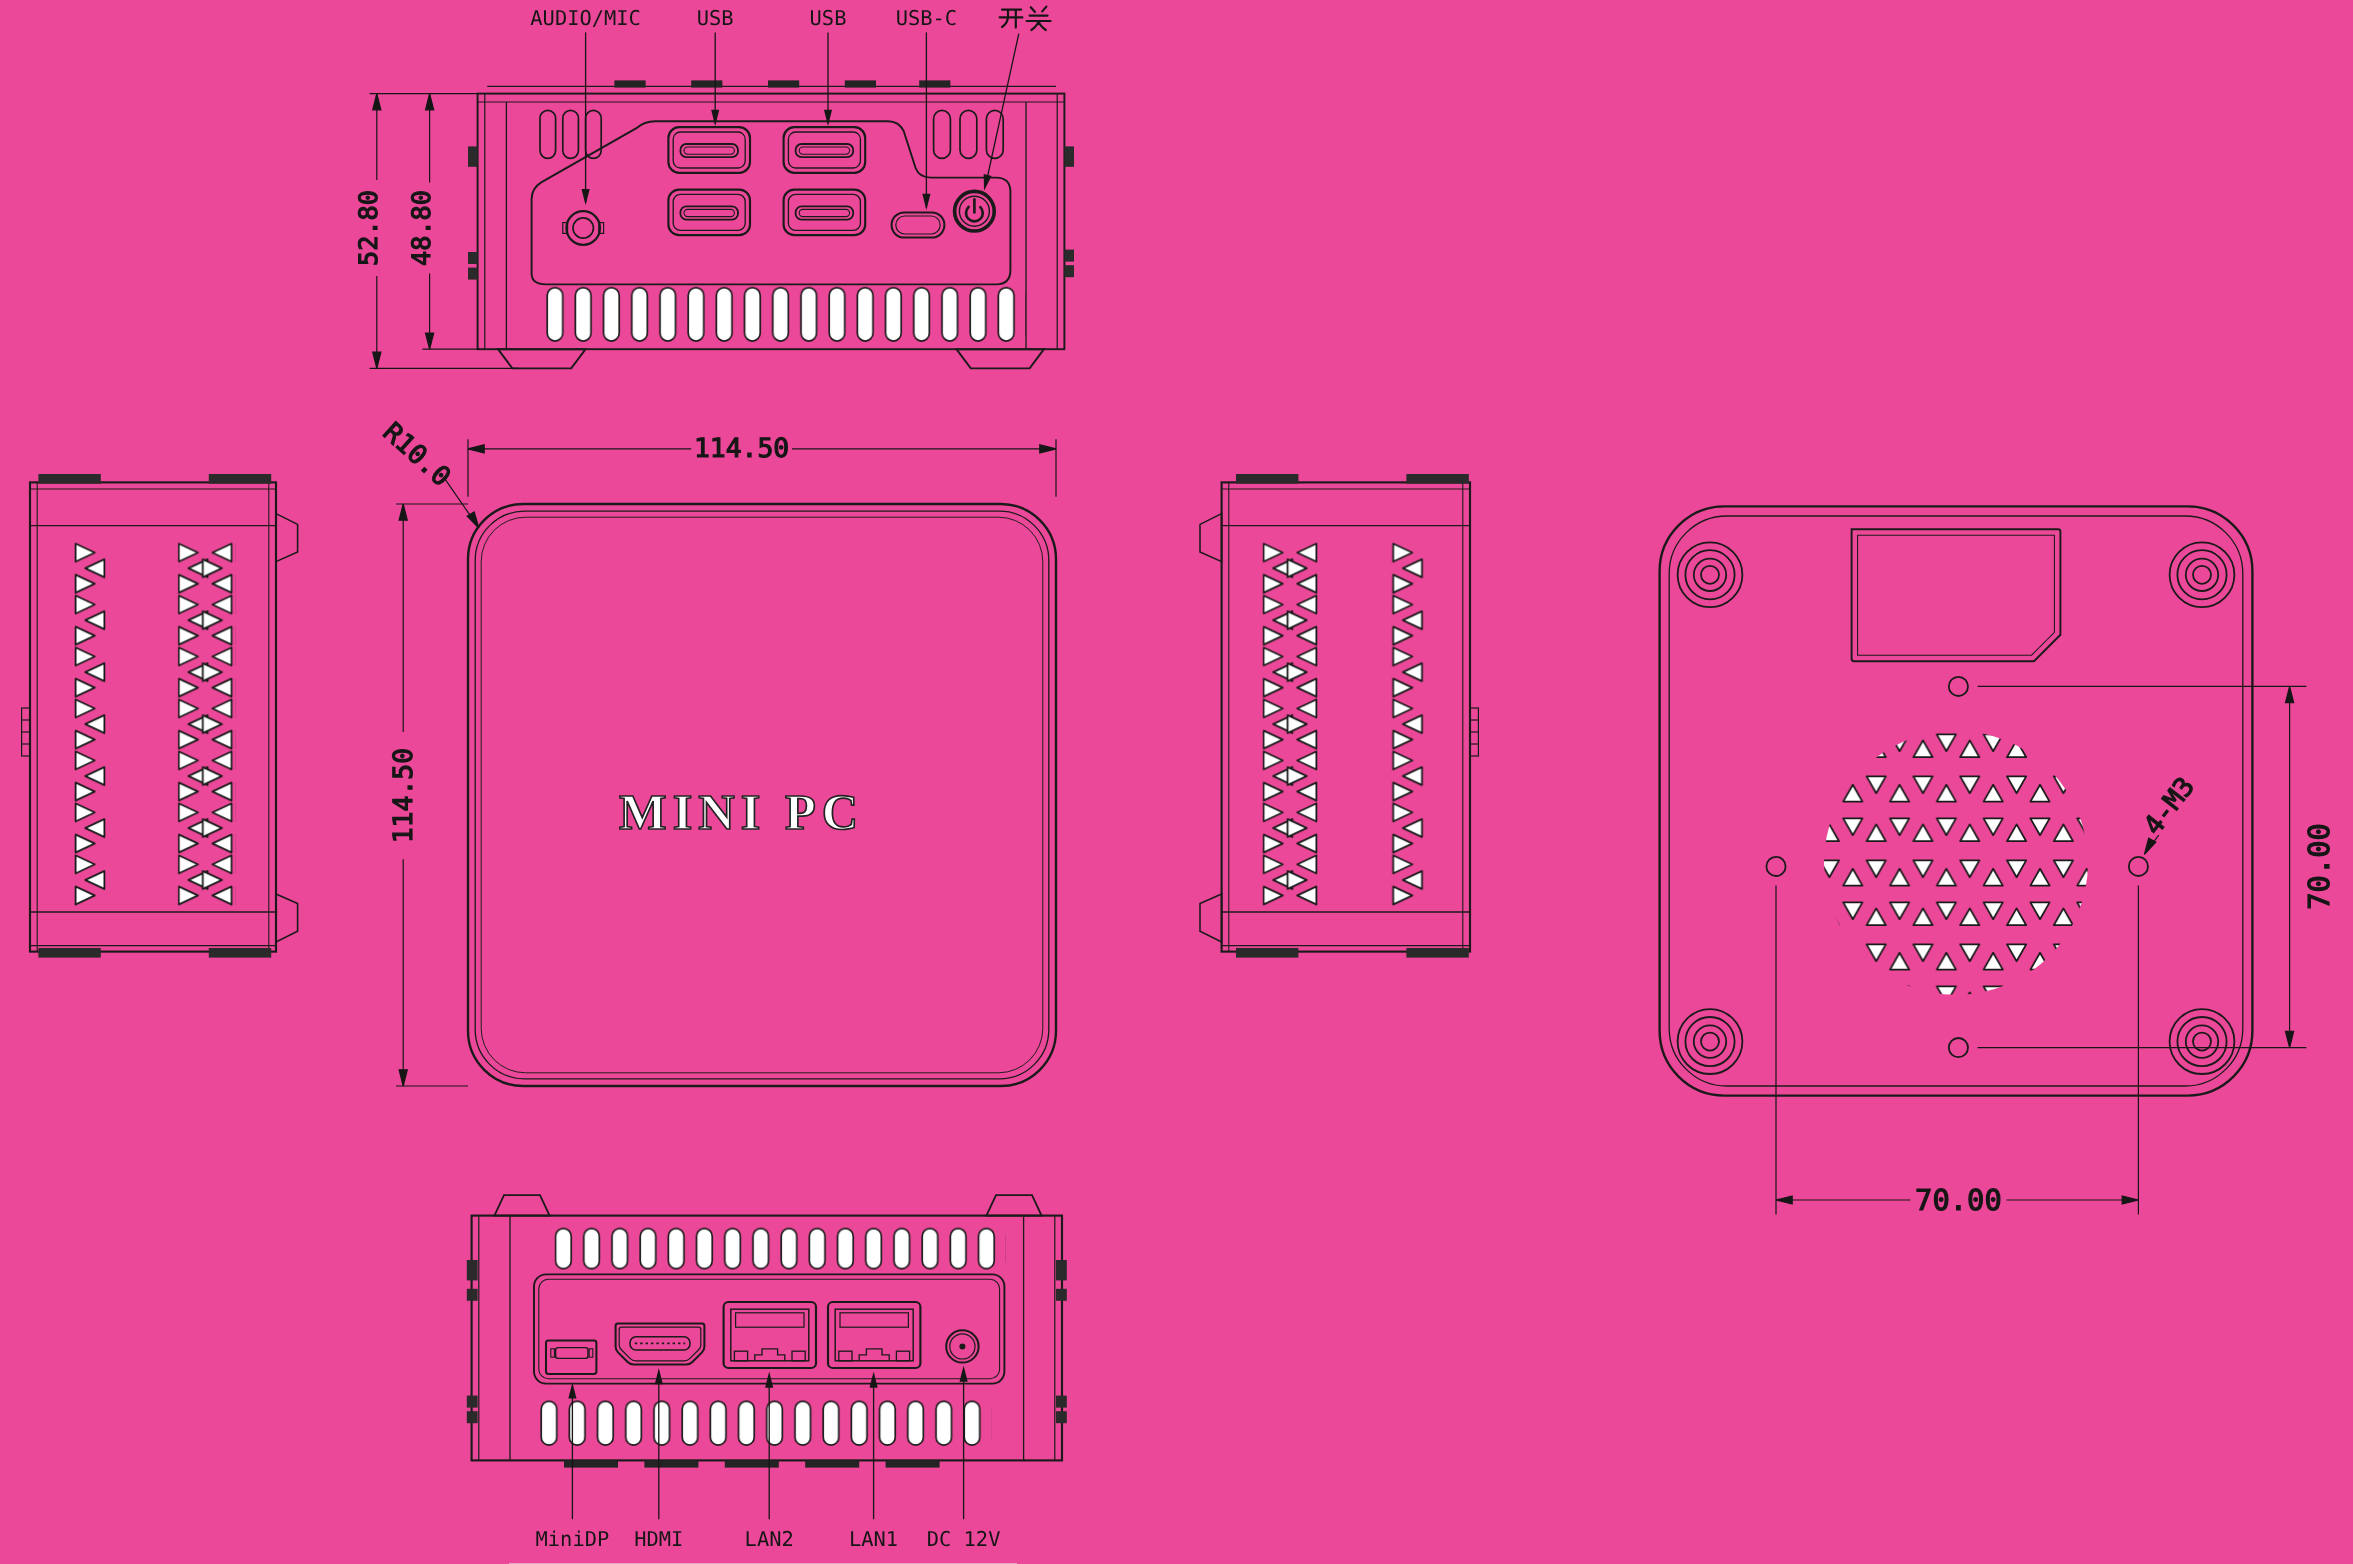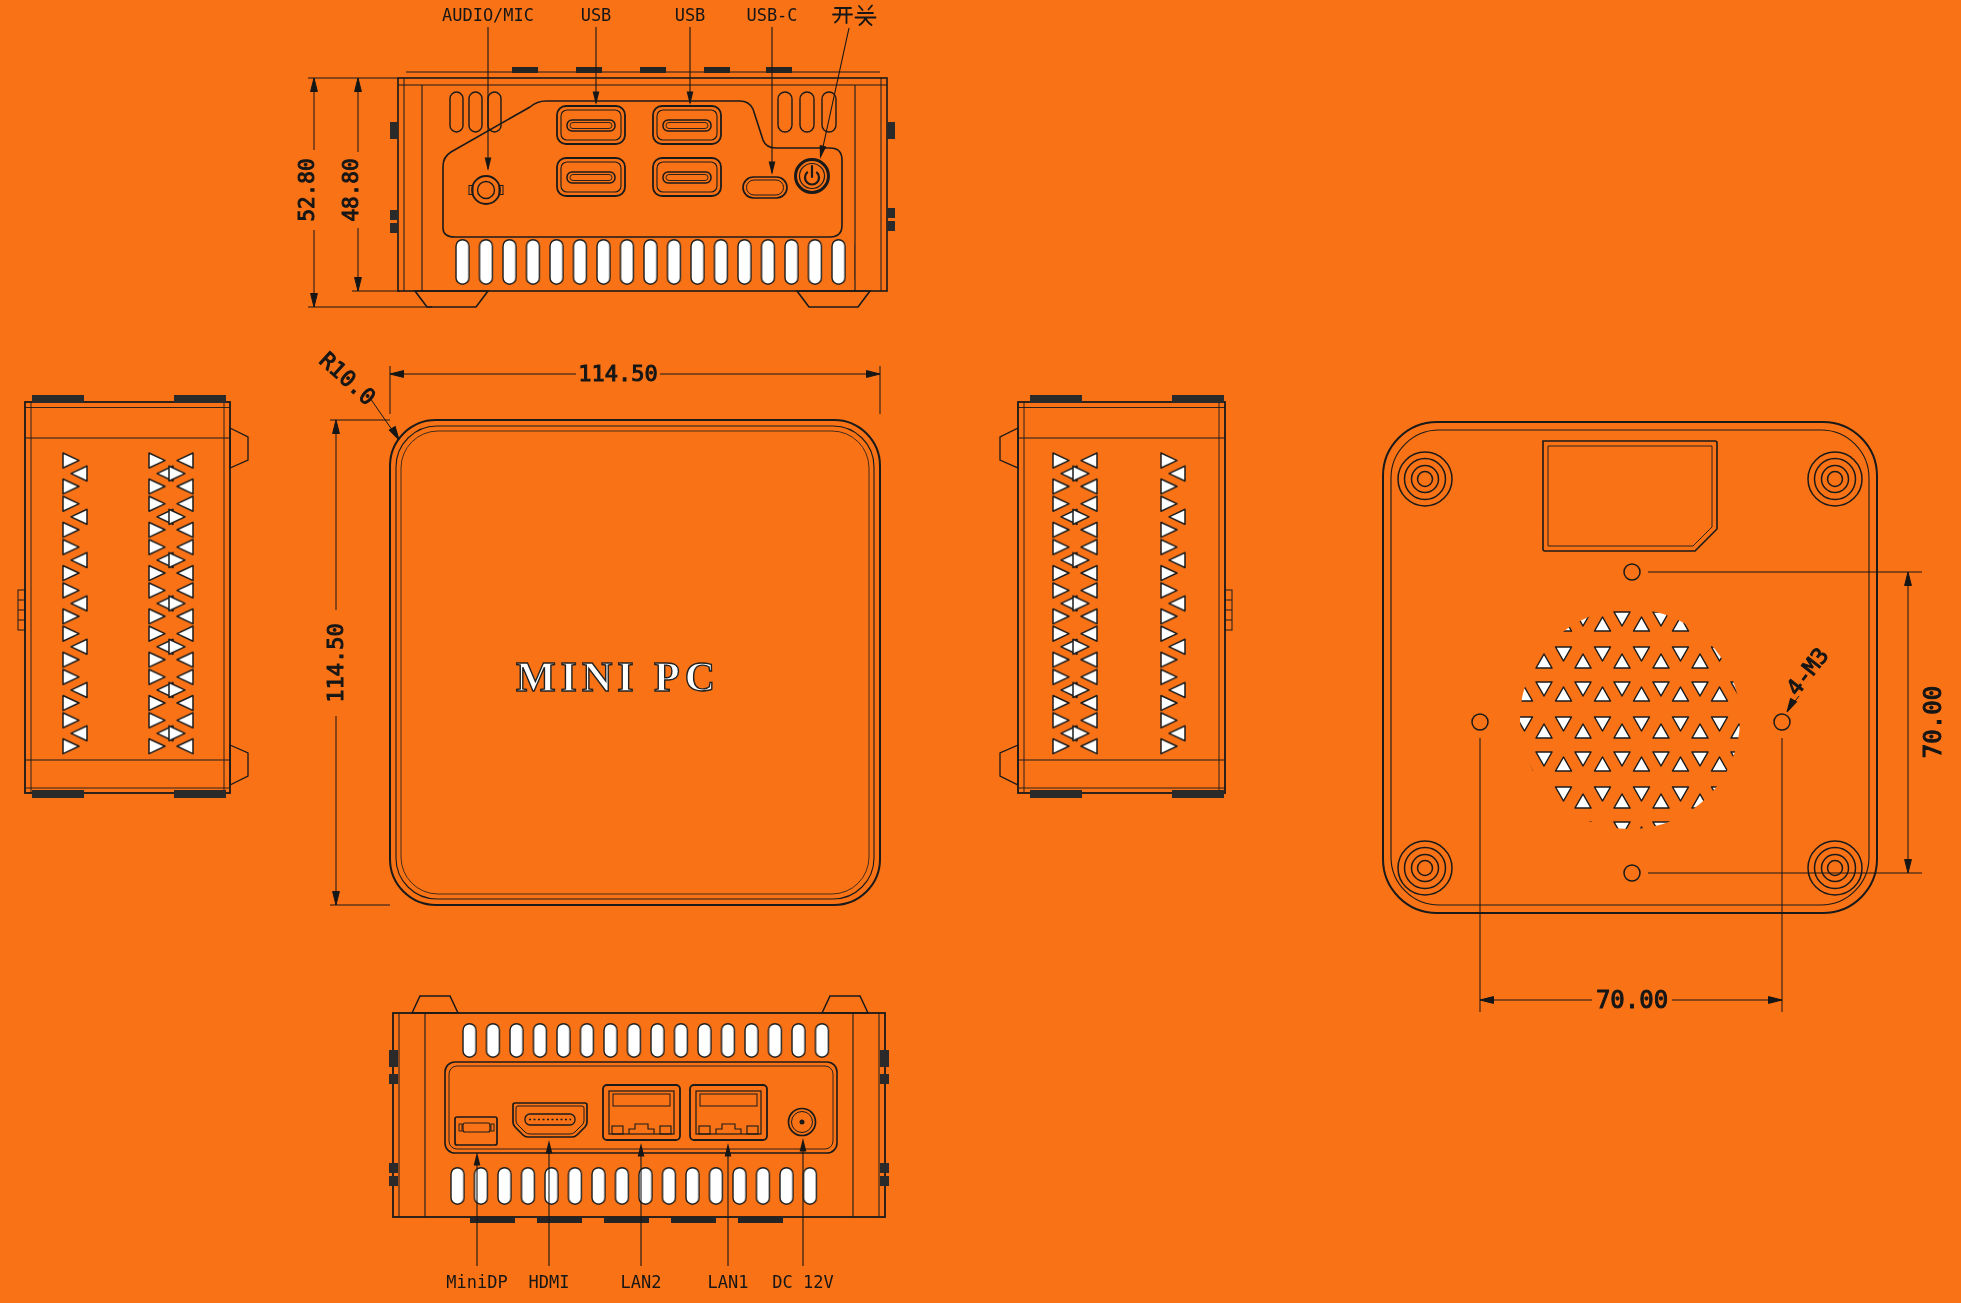--- a/index.html
+++ b/index.html
@@ -1,16 +1,16 @@
 <!DOCTYPE html>
 <html><head>
 <meta charset="utf-8">
 <style>
   html,body{margin:0;padding:0;background:#e8e8e8;}
-  .sheet{position:relative;width:1961px;height:1303px;background:#f97316;overflow:hidden;}
+  .sheet{position:relative;width:1961px;height:1303px;background:#ec4899;overflow:hidden;}
   svg{position:absolute;left:0;top:0;}
   svg text{font-family:"DejaVu Sans Mono","Liberation Mono",monospace;fill:#161616;}
   .t17{font-size:17px;}
   .t21{font-size:21px;}
   .t22{font-size:22px;}
   .t24{font-size:24px;}
   .brand{font-family:"Liberation Serif","DejaVu Serif",serif;font-weight:bold;font-size:42px;
          letter-spacing:5px;fill:#ffffff;stroke:#222222;stroke-width:1.4px;}
   .hidden-bind{opacity:0;}
 </style>

